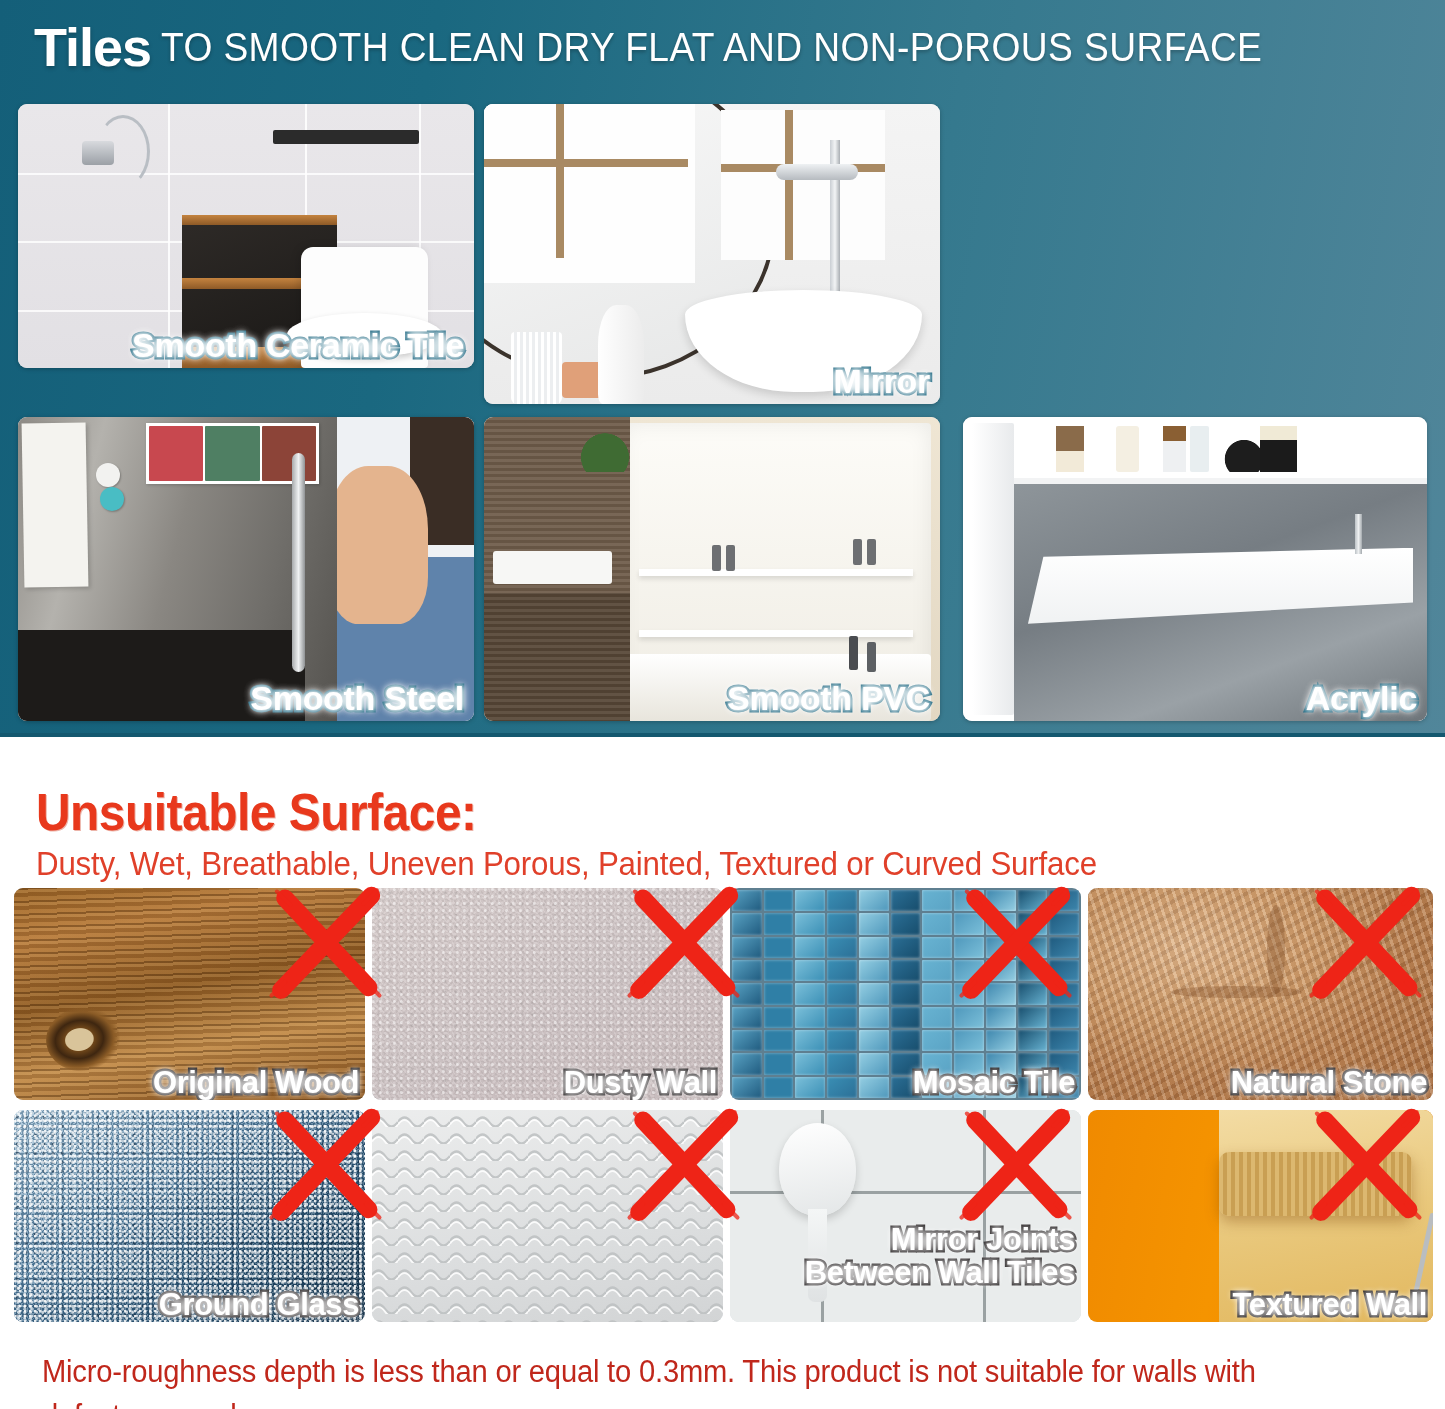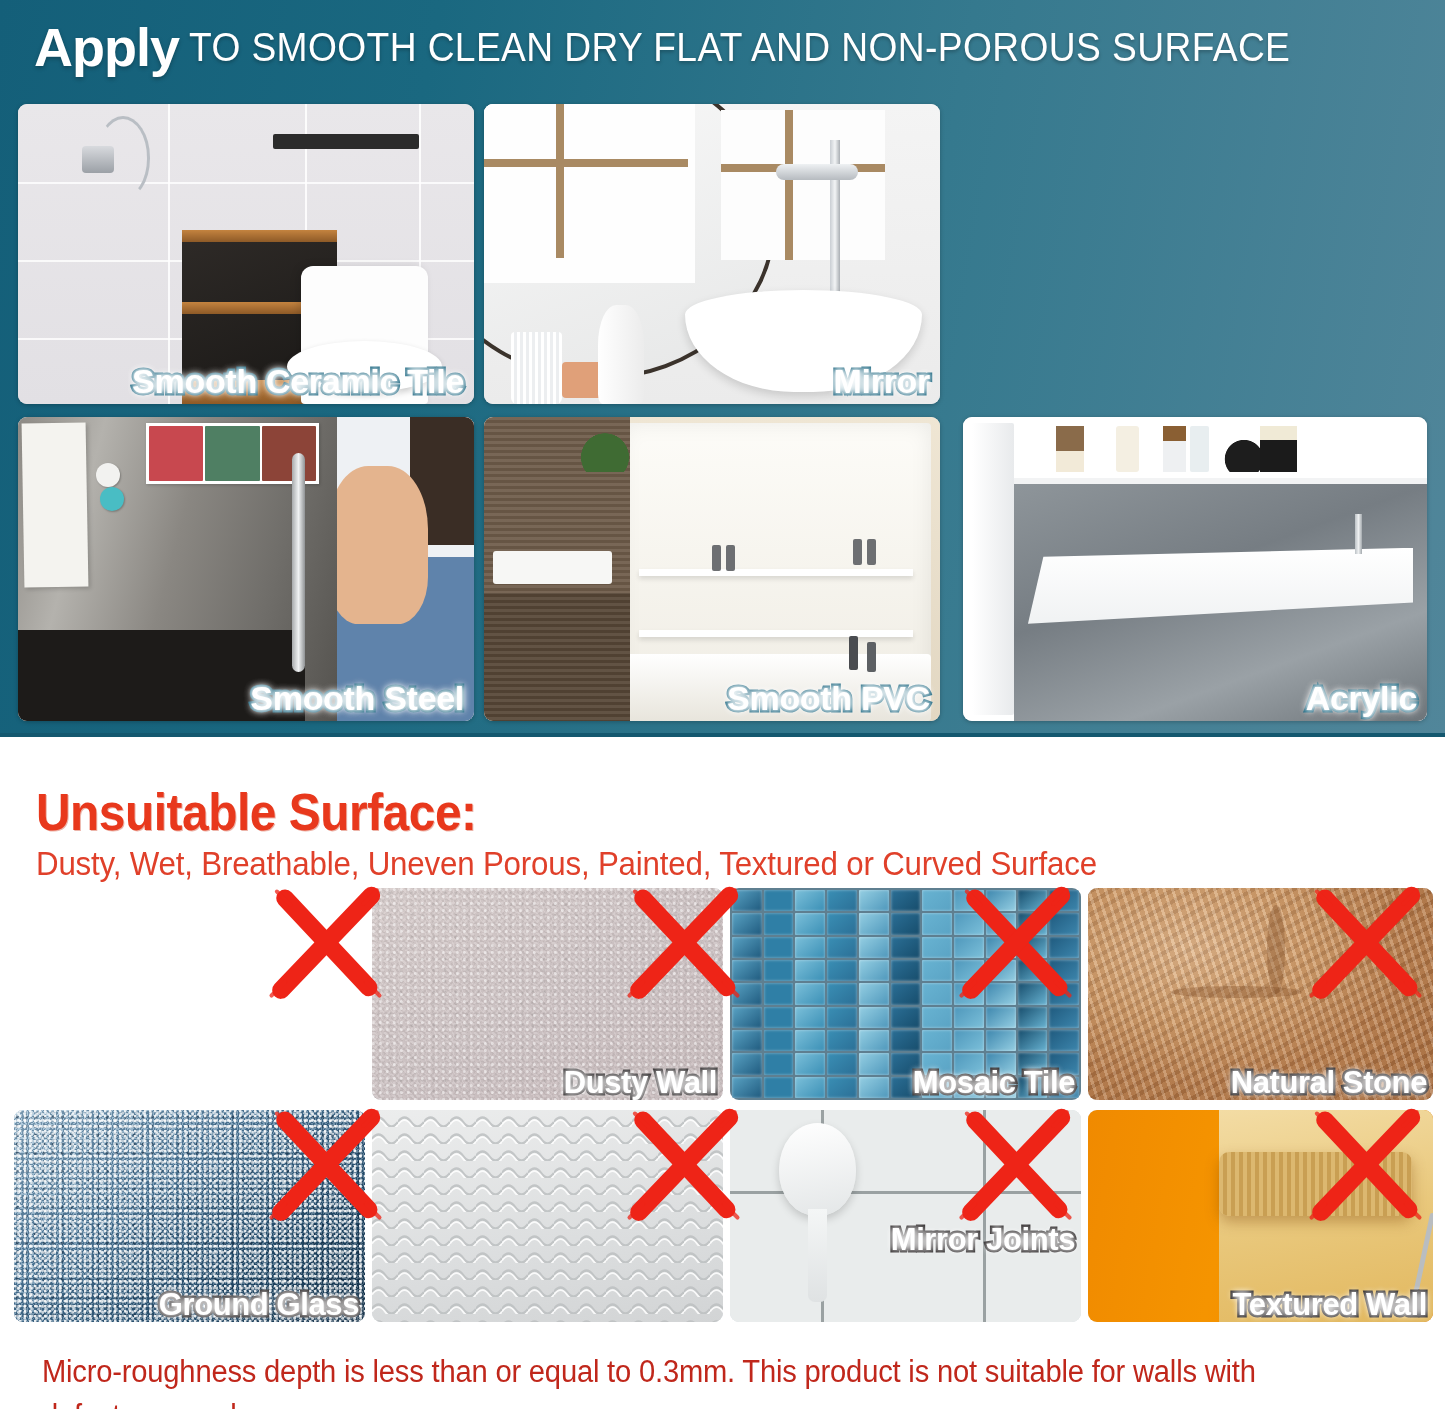--- a/index.html
+++ b/index.html
@@ -228,24 +228,24 @@
   .art-painted .roller{position:absolute;left:38%;top:20%;right:6%;height:30%;
     background:repeating-linear-gradient(90deg,#dcb870 0 4px,#c99f53 4px 8px);border-radius:10px;box-shadow:0 6px 14px rgba(120,60,0,.35);}
   .art-painted .rod{position:absolute;right:2%;top:48%;width:5px;height:42%;background:#b9bdc0;transform:rotate(12deg);border-radius:3px;}
 </style>
 </head>
 <body>
 
 <section id="apply-section">
 
   <div id="apply-heading">
-    <span class="kw">Apply</span><span class="rest">TO SMOOTH CLEAN DRY FLAT AND NON-POROUS SURFACE</span>
-  </div>
-
-  <div class="tile apply-tile" style="left:18px;top:104px;width:456px;height:300px;text-decoration:underline;">
+    <span class="kw">Tiles</span><span class="rest">TO SMOOTH CLEAN DRY FLAT AND NON-POROUS SURFACE</span>
+  </div>
+
+  <div class="tile apply-tile" style="left:18px;top:104px;width:456px;height:264px;text-decoration:underline;">
     <div class="ph art-ceramic">
       <div class="grout-v" style="left:33%"></div>
       <div class="grout-v" style="left:63%"></div>
       <div class="grout-v" style="left:88%"></div>
       <div class="grout-h" style="top:26%"></div>
       <div class="grout-h" style="top:52%"></div>
       <div class="grout-h" style="top:78%"></div>
       <div class="shelf"></div>
       <div class="shower"></div>
       <div class="hose"></div>
@@ -347,20 +347,28 @@
       <span class="inner">Acrylic</span>
     </div>
   </div>
 </section>
 
 <section id="unsuitable-section">
 
   <div id="unsuit-title">Unsuitable Surface:</div>
   <div id="unsuit-sub">Dusty, Wet, Breathable, Uneven Porous, Painted, Textured or Curved Surface</div>
 
+  <div class="tile" style="left:14px;top:130px;width:351px;height:212px;">
+    <div class="ph art-wood">
+        <div class="knot"></div>
+      </div>
+    <div class="cap-dark">
+      <span>Original Wood</span>
+    </div>
+  </div>
   <svg class="xmark" style="left:258px;top:116px;" width="135" height="135" viewBox="0 0 100 100">
     <path d="M20 18 L82 84" stroke="#EE2417" stroke-width="13" stroke-linecap="round"></path>
     <path d="M84 16 L17 86" stroke="#EE2417" stroke-width="13" stroke-linecap="round"></path>
     <path d="M14 13 L24 23 M88 12 L78 22 M10 90 L20 80 M90 90 L80 80" stroke="#EE2417" stroke-width="3" opacity=".75" stroke-linecap="round"></path>
   </svg>
 
   <div class="tile" style="left:372px;top:130px;width:351px;height:212px;">
     <div class="ph art-lime"></div>
     <div class="cap-dark">
       <span>Dusty Wall</span>
@@ -535,20 +543,21 @@
   <div class="tile" style="left:730px;top:352px;width:351px;height:212px;">
     <div class="ph art-grout">
       <div class="line-v" style="left:26%"></div>
       <div class="line-v" style="left:72%"></div>
       <div class="line-h" style="top:38%"></div>
       <div class="hook"></div>
     </div>
   </div>
   <div class="cap-dark" style="position:absolute;left:735px;top:466px;width:340px;right:auto;bottom:auto;line-height:1.05;">
     <div>Mirror Joints</div>
+    <div>Between Wall Tiles</div>
   </div>
   <svg class="xmark" style="left:948px;top:338px;" width="135" height="135" viewBox="0 0 100 100">
     <path d="M20 18 L82 84" stroke="#EE2417" stroke-width="13" stroke-linecap="round"></path>
     <path d="M84 16 L17 86" stroke="#EE2417" stroke-width="13" stroke-linecap="round"></path>
     <path d="M14 13 L24 23 M88 12 L78 22 M10 90 L20 80 M90 90 L80 80" stroke="#EE2417" stroke-width="3" opacity=".75" stroke-linecap="round"></path>
   </svg>
 
   <div class="tile" style="left:1088px;top:352px;width:345px;height:212px;">
     <div class="ph art-painted">
       <div class="strip"></div>

